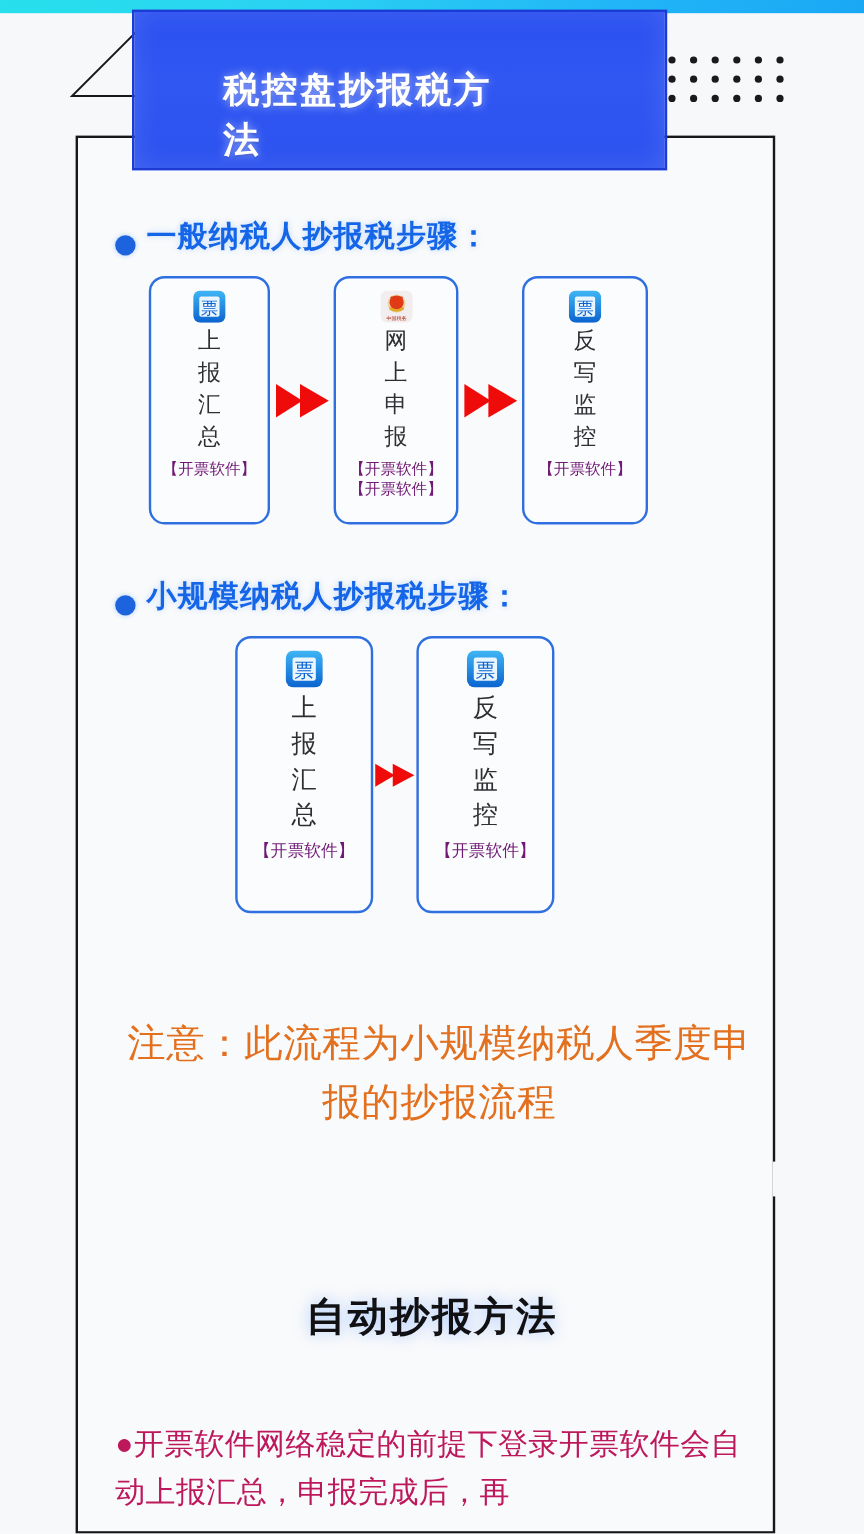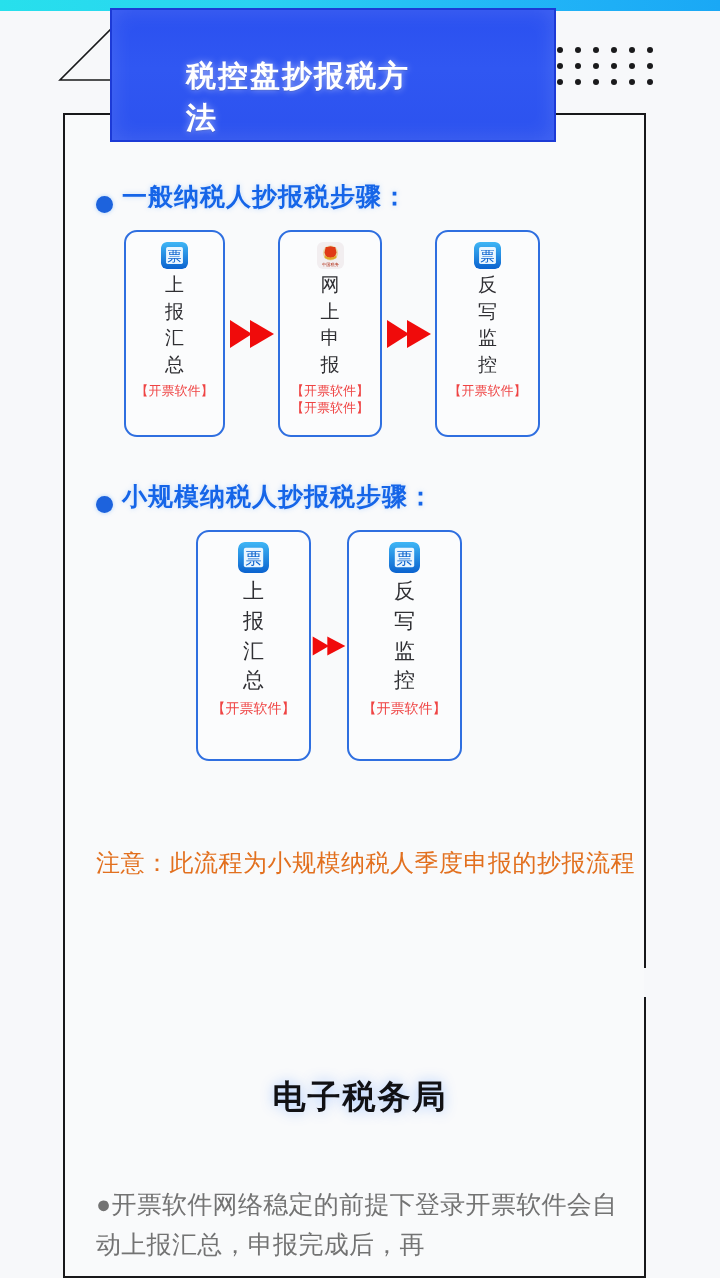--- a/index.html
+++ b/index.html
@@ -83,45 +83,46 @@
   .ico{width:27px;height:27px;border-radius:6px;display:block;}
   .ico-lg{width:31px;height:31px;border-radius:7px;display:block;}
 
   .vchars{
     display:flex;flex-direction:column;align-items:center;
     color:#2f2f33;font-size:19px;line-height:1.40;letter-spacing:0;
     font-family:"Liberation Sans","DejaVu Sans",sans-serif;
   }
   .vchars-lg{font-size:21px;line-height:1.42;}
   .caption{
-    margin-top:5px;color:#ef4444;font-size:13px;line-height:1.25;text-align:center;
+    margin-top:5px;color:#701a75;font-size:13px;line-height:1.25;text-align:center;
     font-family:"Liberation Sans","DejaVu Sans",sans-serif;
   }
   .caption-lg{font-size:14px;}
 
   .arrow{flex:none;display:flex;align-items:center;justify-content:center;}
   .gap1{width:53px;}
   .gap2{width:36px;}
 
   
   .note{
     position:absolute;left:96px;top:845px;width:540px;z-index:6;
-    color:#e2701f;font-size:24px;line-height:1.52;letter-spacing:.5px;
-    font-family:"Liberation Sans","DejaVu Sans",sans-serif;
+    color:#e2701f;font-size:32px;line-height:1.52;letter-spacing:.5px;
+    font-family:"Liberation Sans","DejaVu Sans",sans-serif;
+    text-align:center;
   }
 
   
   .auto-title{
     position:absolute;left:0;right:0;top:1075px;text-align:center;z-index:6;
     color:#111114;font-size:33px;font-weight:bold;letter-spacing:2px;
     text-shadow:0 0 13px rgba(150,190,255,.85);
   }
   .auto-body{
     position:absolute;left:96px;top:1185px;width:535px;z-index:6;
-    color:#737373;font-size:25px;line-height:1.58;letter-spacing:.3px;
+    color:#be185d;font-size:25px;line-height:1.58;letter-spacing:.3px;
   }
 </style>
 </head>
 <body>
 
 <div class="page">
 
   <div class="top-strip"></div>
 
   <svg class="deco-tri" viewBox="0 0 120 80">
@@ -304,16 +305,16 @@
         <span>写</span>
         <span>监</span>
         <span>控</span>
       </span>
       <span class="caption caption-lg">【开票软件】</span>
     </div>
   </div>
 
   <div class="note">注意：此流程为小规模纳税人季度申报的抄报流程</div>
 
-  <div class="auto-title">电子税务局</div>
+  <div class="auto-title">自动抄报方法</div>
   <div class="auto-body">●开票软件网络稳定的前提下登录开票软件会自动上报汇总，申报完成后，再</div>
 
 </div>
 
 </body></html>

